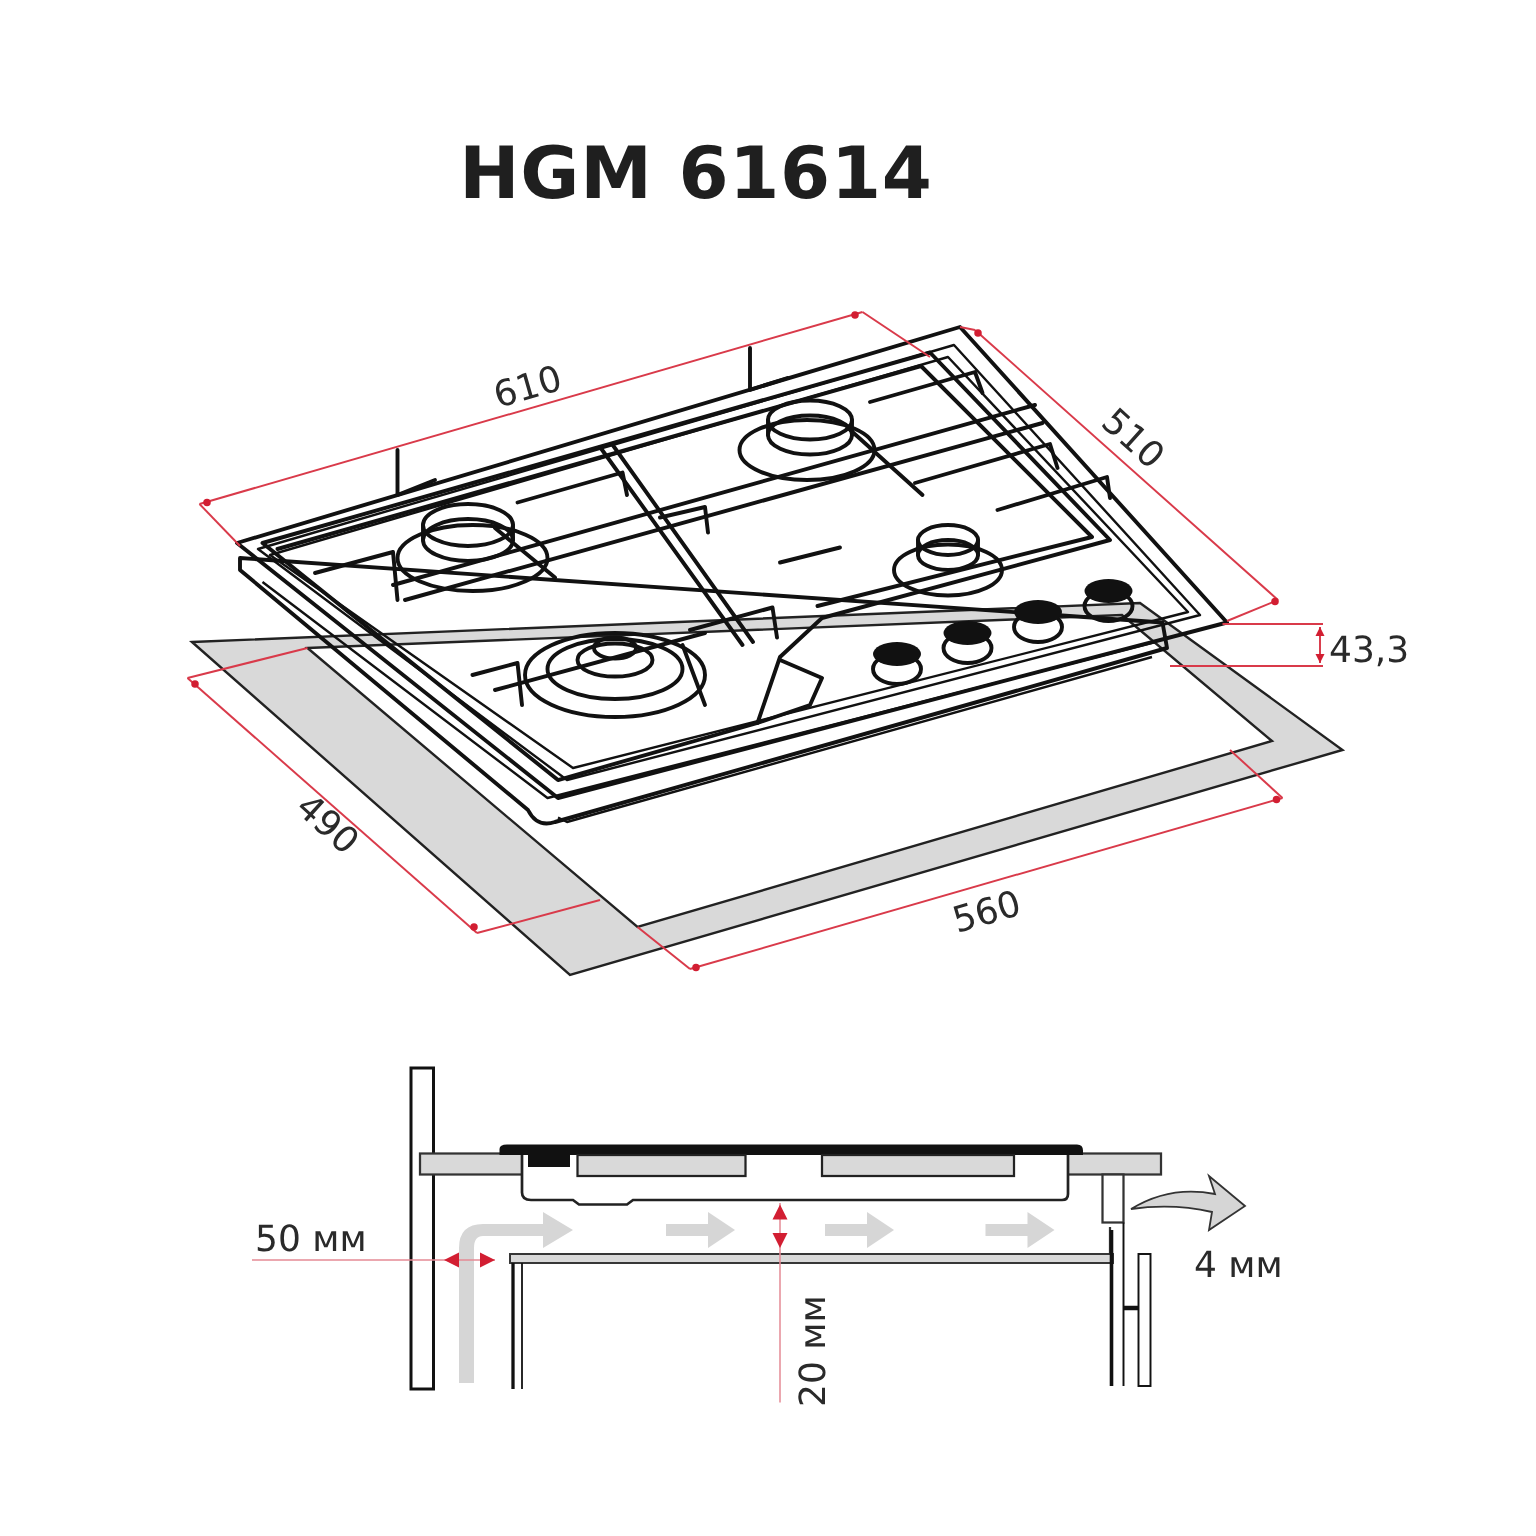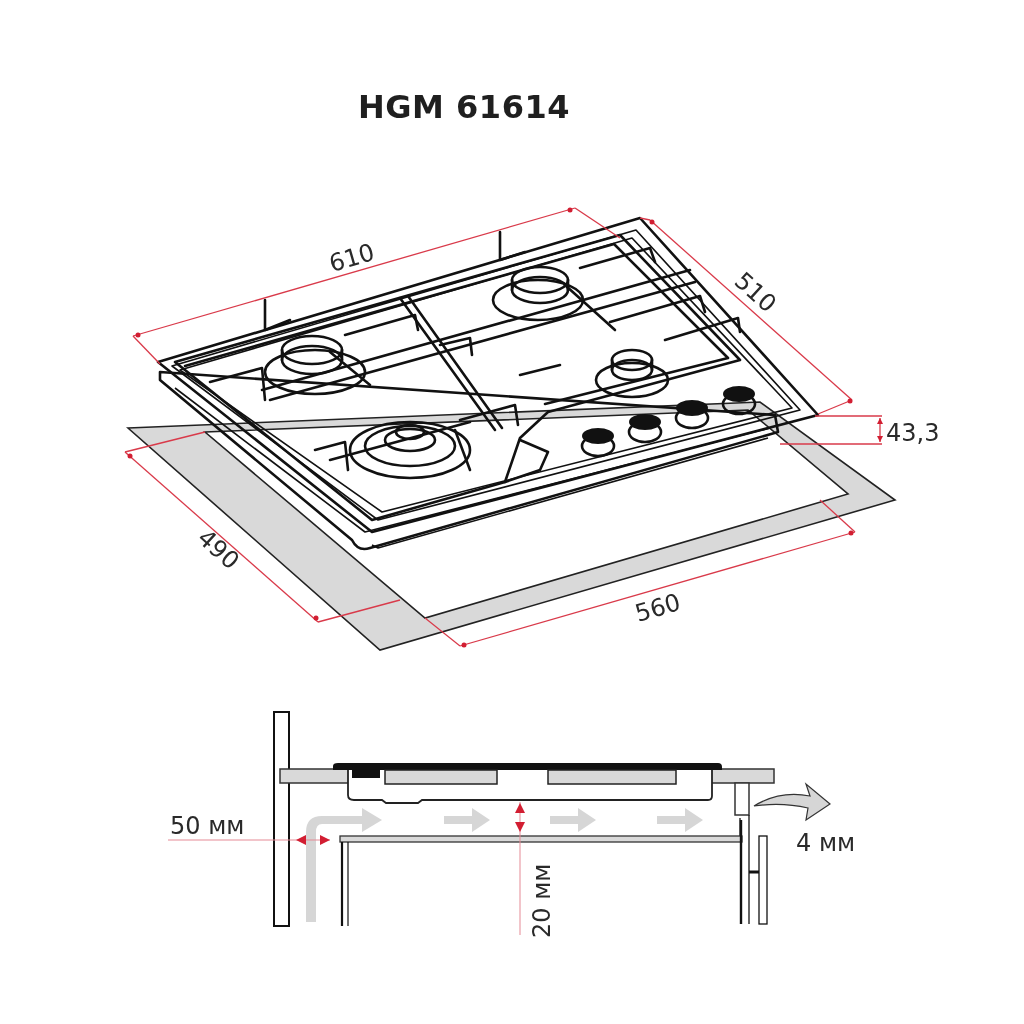--- a/index.html
+++ b/index.html
@@ -1,19 +1,19 @@
 <!DOCTYPE html>
 <html><head>
 <meta charset="utf-8">
 <style>
   html, body { margin: 0; padding: 0; background: #ffffff; }
   body { width: 1024px; height: 1024px; position: relative; overflow: hidden;
          font-family: "DejaVu Sans", "Liberation Sans", sans-serif; }
   .title { position: absolute; top: 88px; left: 0; width: 928px; text-align: center;
-           font-family: "DejaVu Sans", sans-serif; font-weight: bold; font-size: 32px;
+           font-family: "DejaVu Sans", sans-serif; font-weight: bold; font-size: 48px;
            color: #1f1f1f; letter-spacing: 0.5px; }
   svg { position: absolute; left: 0; top: 0; }
   .dim { font-family: "DejaVu Sans", sans-serif; font-size: 24px; fill: #2a2a2a; }
   .ln { stroke: #111; fill: none; stroke-width: 2.6; stroke-linejoin: round; stroke-linecap: round; }
   .ln-thin { stroke: #111; fill: none; stroke-width: 1.6; stroke-linejoin: round; }
   .red { stroke: #d93a4a; stroke-width: 1.3; fill: none; }
   .redfill { fill: #d21e32; }
   .gray { fill: #d9d9d9; }
   .arrow-gray { fill: #d6d6d6; }
 </style>

